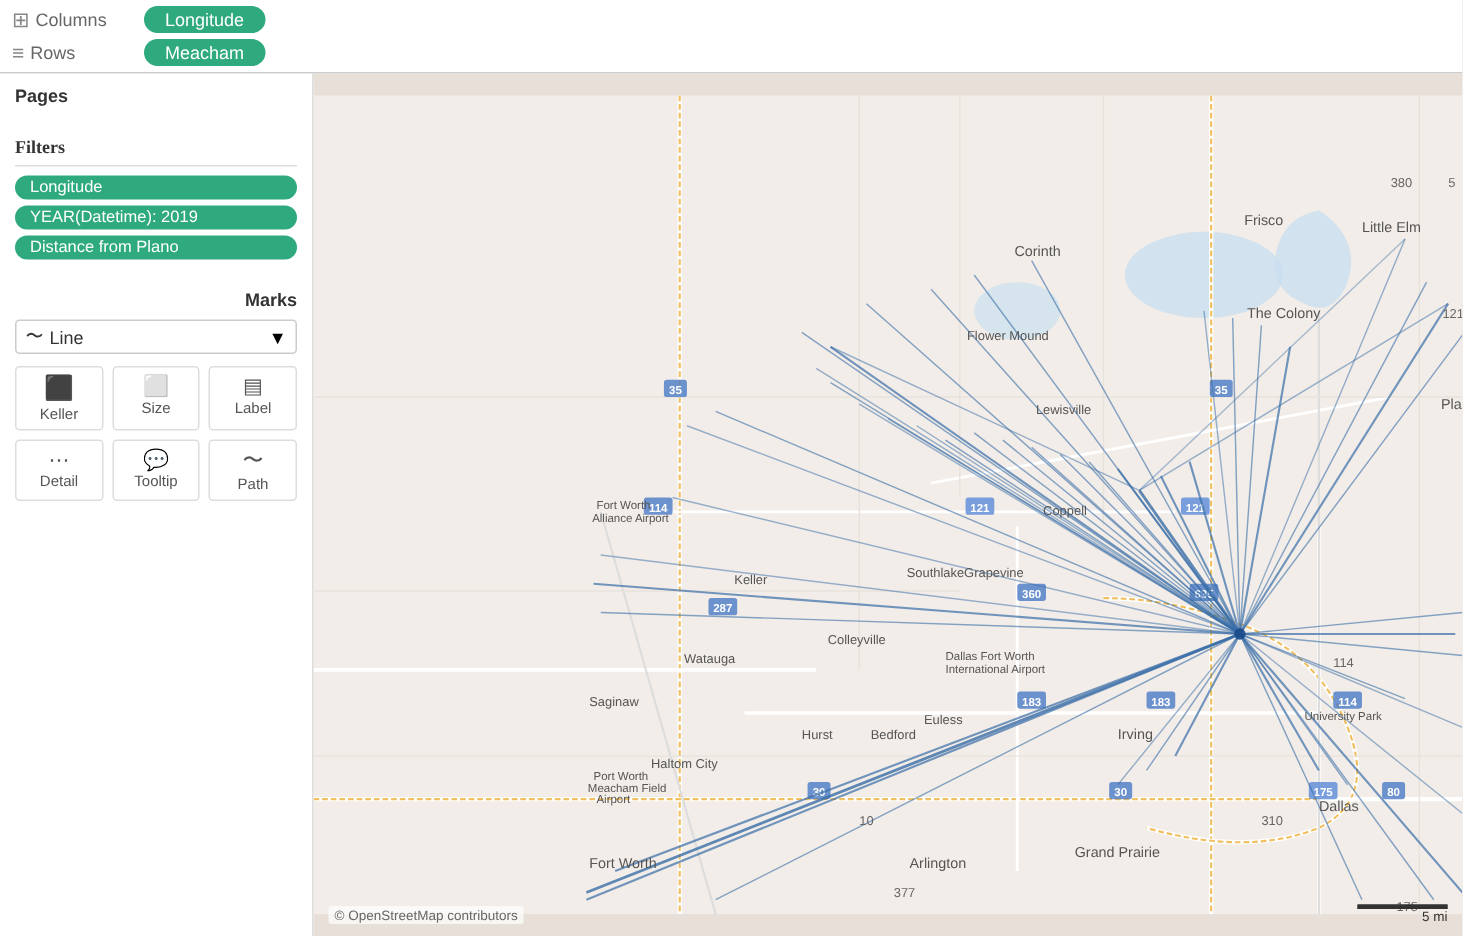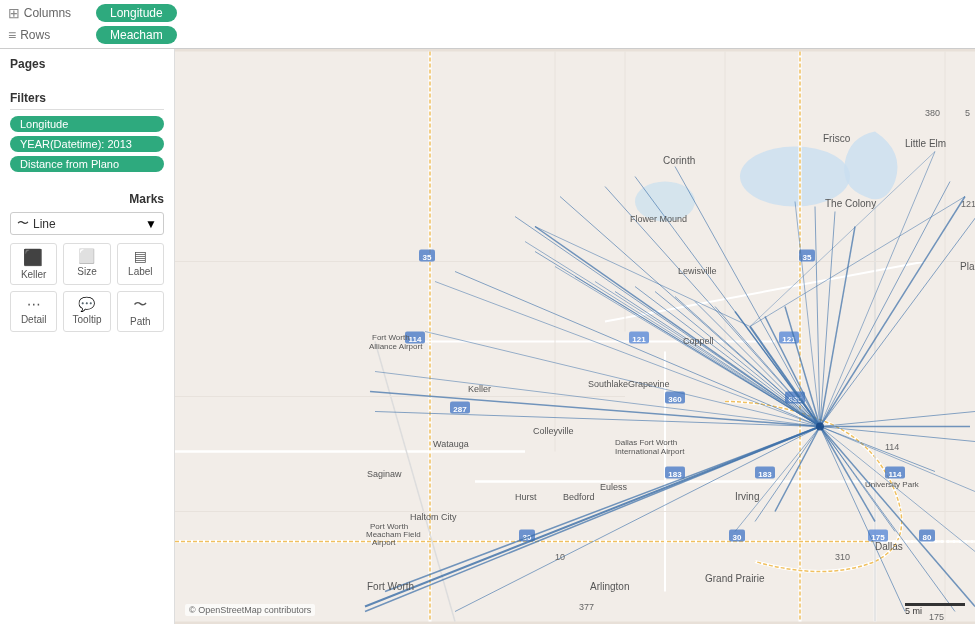--- a/index.html
+++ b/index.html
@@ -6,24 +6,24 @@
     body { font-family: 'Segoe UI', Arial, sans-serif; font-size: 12px; background: #f0f0f0; display: flex; flex-direction: column; width: 975px; height: 624px; overflow: hidden; }
 
     .top-bar { display: flex; flex-direction: column; background: #fff; border-bottom: 1px solid #ccc; padding: 4px 8px; gap: 4px; flex-shrink: 0; }
     .top-row { display: flex; align-items: center; gap: 8px; }
     .top-label { color: #666; font-size: 12px; display: flex; align-items: center; gap: 4px; min-width: 80px; }
     .top-label-icon { color: #888; font-size: 14px; }
     .pill { background: #2eaa7e; color: #fff; border-radius: 12px; padding: 2px 14px; font-size: 12px; font-weight: 500; display: inline-block; }
 
     .main { display: flex; flex: 1; overflow: hidden; }
 
-    .sidebar { width: 175px; flex-shrink: 0; background: #fff; border-right: 1px solid #ddd; display: flex; flex-direction: column; padding: 0; overflow-y: auto; }
+    .sidebar { width: 209px; flex-shrink: 0; background: #fff; border-right: 1px solid #ddd; display: flex; flex-direction: column; padding: 0; overflow-y: auto; }
 
     .sidebar-section { padding: 8px 10px; }
-    .sidebar-section-title { font-size: 12px; font-weight: 600; color: #333; margin-bottom: 6px; border-bottom: 1px solid #ddd; padding-bottom: 4px; }
+    .sidebar-section-title { font-size: 12px; font-weight: 600; color: #333; margin-bottom: 6px; border-bottom: 1px solid #ddd; padding-bottom: 4px; font-family: Liberation Serif, serif; }
 
     .pages-section { padding: 8px 10px; }
     .pages-title { font-size: 12px; font-weight: 600; color: #333; margin-bottom: 4px; }
 
     .filter-pill { background: #2eaa7e; color: #fff; border-radius: 10px; padding: 2px 10px; font-size: 11px; margin-bottom: 4px; display: block; white-space: nowrap; overflow: hidden; text-overflow: ellipsis; cursor: pointer; }
 
     .marks-section { padding: 8px 10px; }
     .marks-title { font-size: 12px; font-weight: 600; color: #333; margin-bottom: 6px; text-align: right; }
 
     .marks-type-select { display: flex; align-items: center; border: 1px solid #ccc; border-radius: 3px; padding: 2px 6px; margin-bottom: 8px; background: #fff; cursor: pointer; justify-content: space-between; }
@@ -33,21 +33,21 @@
     .marks-btn { display: flex; flex-direction: column; align-items: center; gap: 2px; padding: 4px 2px; border: 1px solid #ddd; border-radius: 3px; cursor: pointer; background: #fff; font-size: 10px; color: #555; }
     .marks-icon { font-size: 14px; }
 
     .trip-pill { background: #2eaa7e; color: #fff; border-radius: 10px; padding: 3px 10px; font-size: 11px; margin-top: 4px; display: flex; align-items: center; gap: 4px; cursor: pointer; }
     .trip-pill-dot { width: 8px; height: 8px; background: #fff; border-radius: 50%; display: inline-block; }
 
     .map-area { flex: 1; position: relative; overflow: hidden; background: #e8e0d8; }
 
     .attribution { position: absolute; bottom: 8px; left: 10px; font-size: 9px; color: #666; background: rgba(255,255,255,0.7); padding: 1px 4px; border-radius: 2px; }
 
-    .scale-bar { position: absolute; bottom: 8px; right: 10px; display: flex; flex-direction: column; }
+    .scale-bar { position: absolute; bottom: 8px; right: 10px; display: flex; flex-direction: column; align-items: flex-end; }
     .scale-line { width: 60px; height: 3px; background: #333; border: 1px solid #333; }
     .scale-label { font-size: 9px; color: #333; }
 
     .map-svg { position: absolute; inset: 0; width: 100%; height: 100%; }
   </style>
 </head>
 <body>
 
 <div class="top-bar">
   <div class="top-row">
@@ -70,21 +70,21 @@
 
   <div class="sidebar">
 
     <div class="pages-section">
       <div class="pages-title">Pages</div>
     </div>
 
     <div class="sidebar-section">
       <div class="sidebar-section-title">Filters</div>
       <span class="filter-pill">Longitude</span>
-      <span class="filter-pill">YEAR(Datetime): 2013</span>
+      <span class="filter-pill">YEAR(Datetime): 2019</span>
       <span class="filter-pill">Distance from Plano</span>
     </div>
 
     <div class="marks-section">
       <div class="marks-title">Marks</div>
       <div class="marks-type-select">
         <span class="marks-type-label">
           <span>〜</span>
           <span>Line</span>
         </span>

